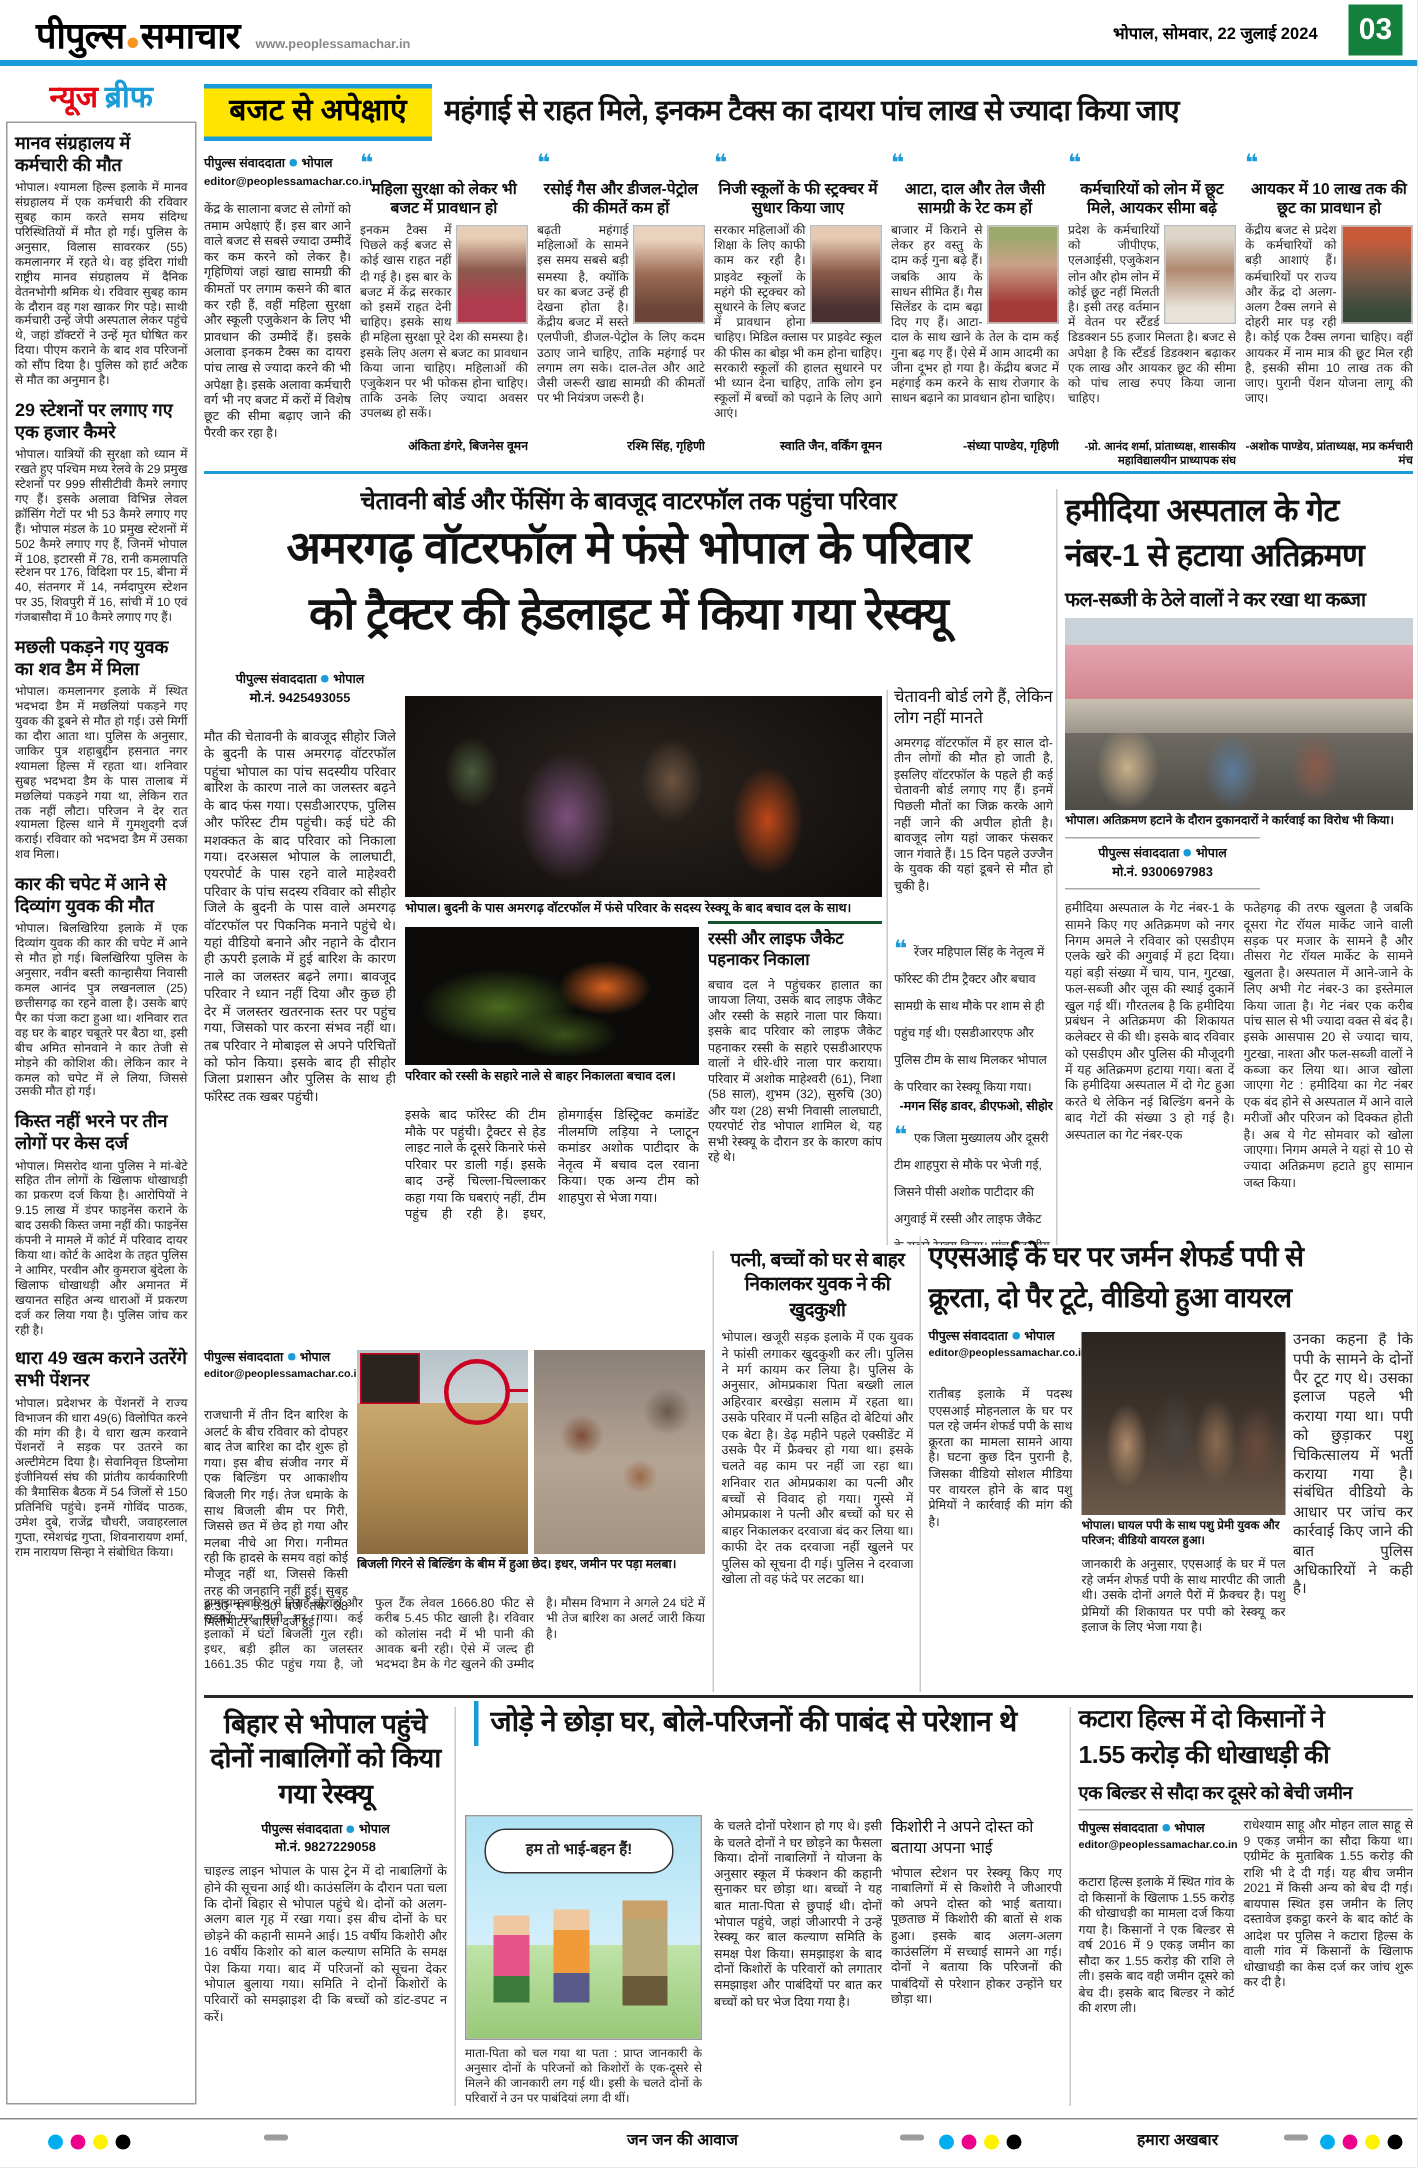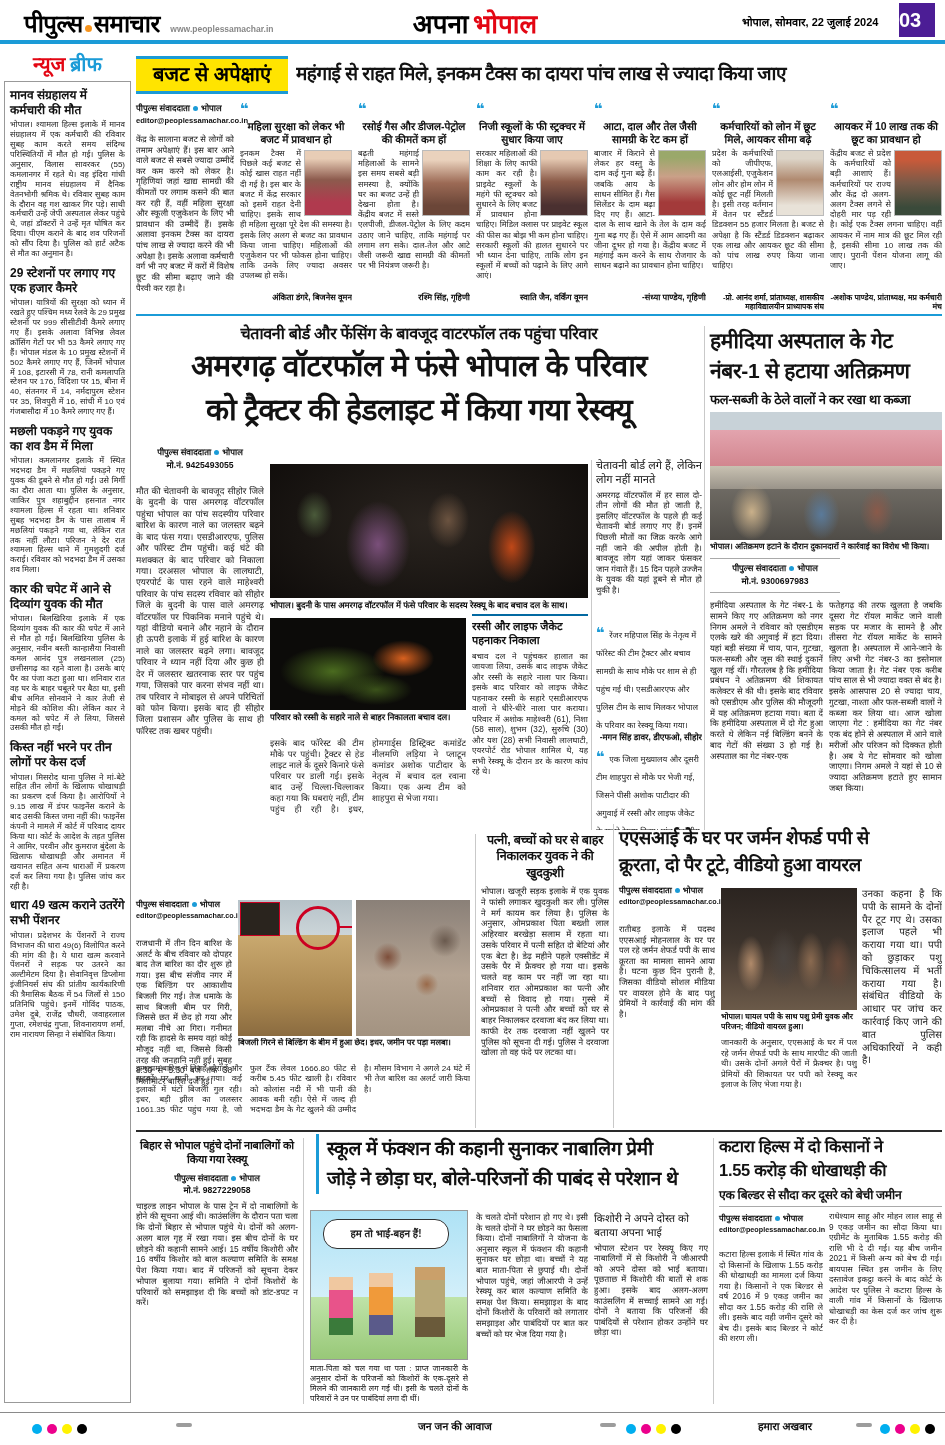--- a/index.html
+++ b/index.html
@@ -18,21 +18,21 @@
 .photo{position:absolute;overflow:hidden;background:#444}
 .hd{font-weight:bold;color:#121212;letter-spacing:-0.3px}
 .ctr{text-align:center}
 
 .logoTxt{font-size:24px;font-weight:bold;color:#000;letter-spacing:-0.5px}
 .logoDot{display:inline-block;width:7px;height:7px;border-radius:50%;background:#f7941d;margin:0 2px}
 .site{font-size:8.5px;color:#888;font-weight:bold;margin-left:6px}
 .edB{font-size:26px;font-weight:bold;color:#000}
 .edR{font-size:26px;font-weight:bold;color:#e30613}
 .dateline{font-size:11px;font-weight:bold;color:#000}
-.pageNo{background:#4c1d95;color:#fff;font-size:20px;font-weight:bold;text-align:left;line-height:34px}
+.pageNo{background:#15803d;color:#fff;font-size:20px;font-weight:bold;text-align:center;line-height:34px}
 
 .nbRed{color:#e30613;font-size:20px;font-weight:bold}
 .nbBlue{color:#1b9bd7;font-size:20px;font-weight:bold}
 .nbBox{border:1px solid #999;padding:6px 5px;overflow:hidden;height:100%}
 .nbT{font-size:12px;font-weight:bold;line-height:1.22;margin:7px 0 3px;color:#111}
 .nbB{font-size:8px;line-height:1.24;text-align:justify;color:#222}
 
 .budLabel{background:#ffe400;border-top:3px solid #1b9bd7;border-bottom:3px solid #1b9bd7;
   font-size:20px;font-weight:bold;text-align:center;line-height:30px;color:#000}
 .vox{position:absolute;width:112px;height:212px;overflow:hidden}
@@ -53,24 +53,20 @@
 </head>
 <body>
 
 <div class="page">
 
   <div class="abs" style="left:0;top:0;width:945px;height:40px">
     <div class="abs" style="left:24px;top:6px;white-space:nowrap">
       <span class="logoTxt">पीपुल्स</span><span class="logoDot"></span><span class="logoTxt">समाचार</span>
       <span class="site">www.peoplessamachar.in</span>
     </div>
-    <div class="abs ctr" style="left:330px;top:5px;width:290px">
-      <span class="edB">अपना</span>
-      <span class="edR">भोपाल</span>
-    </div>
     <div class="abs dateline" style="left:742px;top:14px">भोपाल, सोमवार, 22 जुलाई 2024</div>
     <div class="abs pageNo" style="left:899px;top:3px;width:36px;height:34px">03</div>
   </div>
   <div class="abs" style="left:0;top:40px;width:945px;height:4px;background:#1b9bd7"></div>
 
   <div class="abs" style="left:4px;top:50px;width:127px;height:1354px">
     <div class="ctr" style="margin-bottom:4px">
       <span class="nbRed">न्यूज</span>
       <span class="nbBlue">ब्रीफ</span>
     </div>
@@ -168,21 +164,21 @@
   <div class="abs cap" style="left:270px;top:600px;width:318px;height:13px;white-space:nowrap">भोपाल। बुदनी के पास अमरगढ़ वॉटरफॉल में फंसे परिवार के सदस्य रेस्क्यू के बाद बचाव दल के साथ।</div>
 
   <div class="photo" style="left:270px;top:618px;width:196px;height:92px;background:
     radial-gradient(ellipse 70px 34px at 32% 58%,#4a6b1f 0%,rgba(0,0,0,0) 75%),
     radial-gradient(ellipse 44px 26px at 68% 44%,#d8611f 0%,rgba(0,0,0,0) 70%),
     radial-gradient(ellipse 52px 22px at 54% 78%,#3a511a 0%,rgba(0,0,0,0) 70%),
     #0c0b09"></div>
   <div class="abs cap" style="left:270px;top:712px;width:196px;height:22px">परिवार को रस्सी के सहारे नाले से बाहर निकालता बचाव दल।</div>
   <div class="abs bt" style="left:270px;top:738px;width:196px;height:92px;column-count:2;column-gap:8px">इसके बाद फॉरेस्ट की टीम मौके पर पहुंची। ट्रैक्टर से हेड लाइट नाले के दूसरे किनारे फंसे परिवार पर डाली गई। इसके बाद उन्हें चिल्ला-चिल्लाकर कहा गया कि घबराएं नहीं, टीम पहुंच ही रही है। इधर, होमगार्ड्स डिस्ट्रिक्ट कमांडेंट नीलमणि लड़िया ने प्लाटून कमांडर अशोक पाटीदार के नेतृत्व में बचाव दल रवाना किया। एक अन्य टीम को शाहपुरा से भेजा गया।</div>
 
-  <div class="abs" style="left:472px;top:614px;width:116px;height:216px;overflow:hidden;border-top:2px solid #0369a1;padding-top:4px">
+  <div class="abs" style="left:472px;top:614px;width:116px;height:216px;overflow:hidden;border-top:2px solid #14532d;padding-top:4px">
     <div class="boxT">रस्सी और लाइफ जैकेट पहनाकर निकाला</div>
     <div class="bt" style="font-size:8.2px;height:168px">बचाव दल ने पहुंचकर हालात का जायजा लिया, उसके बाद लाइफ जैकेट और रस्सी के सहारे नाला पार किया। इसके बाद परिवार को लाइफ जैकेट पहनाकर रस्सी के सहारे एसडीआरएफ वालों ने धीरे-धीरे नाला पार कराया। परिवार में अशोक माहेश्वरी (61), निशा (58 साल), शुभम (32), सुरुचि (30) और यश (28) सभी निवासी लालघाटी, एयरपोर्ट रोड भोपाल शामिल थे, यह सभी रेस्क्यू के दौरान डर के कारण कांप रहे थे।</div>
   </div>
 
   <div class="vline" style="left:591px;top:460px;height:370px"></div>
 
   <div class="abs" style="left:596px;top:458px;width:106px;height:372px;overflow:hidden">
     <div class="subT">चेतावनी बोर्ड लगे हैं, लेकिन लोग नहीं मानते</div>
     <div class="bt" style="font-size:8.3px;height:128px;margin-top:3px">अमरगढ़ वॉटरफॉल में हर साल दो-तीन लोगों की मौत हो जाती है, इसलिए वॉटरफॉल के पहले ही कई चेतावनी बोर्ड लगाए गए हैं। इनमें पिछली मौतों का जिक्र करके आगे नहीं जाने की अपील होती है। बावजूद लोग यहां जाकर फंसकर जान गंवाते हैं। 15 दिन पहले उज्जैन के युवक की यहां डूबने से मौत हो चुकी है।</div>
     <div style="margin-top:6px">
@@ -261,32 +257,31 @@
     radial-gradient(ellipse 20px 42px at 66% 60%,#8a6a50 0%,rgba(0,0,0,0) 70%),
     radial-gradient(ellipse 20px 40px at 86% 62%,#6a4a3a 0%,rgba(0,0,0,0) 70%),
     linear-gradient(180deg,#2b2420 0%,#3c332c 45%,#57483c 75%,#6b5a49 100%)"></div>
   <div class="abs cap" style="left:721px;top:1012px;width:136px;height:22px;font-size:7.8px">भोपाल। घायल पपी के साथ पशु प्रेमी युवक और परिजन; वीडियो वायरल हुआ।</div>
   <div class="abs bt" style="left:721px;top:1038px;width:136px;height:90px;font-size:8.2px">जानकारी के अनुसार, एएसआई के घर में पल रहे जर्मन शेफर्ड पपी के साथ मारपीट की जाती थी। उसके दोनों अगले पैरों में फ्रैक्चर है। पशु प्रेमियों की शिकायत पर पपी को रेस्क्यू कर इलाज के लिए भेजा गया है।</div>
   <div class="abs bt" style="left:862px;top:888px;width:80px;height:240px;font-size:10px">उनका कहना है कि पपी के सामने के दोनों पैर टूट गए थे। उसका इलाज पहले भी कराया गया था। पपी को छुड़ाकर पशु चिकित्सालय में भर्ती कराया गया है। संबंधित वीडियो के आधार पर जांच कर कार्रवाई किए जाने की बात पुलिस अधिकारियों ने कही है।</div>
 
   <div class="abs" style="left:136px;top:1130px;width:806px;height:2px;background:#2a2a2a"></div>
 
   <div class="abs" style="left:136px;top:1138px;width:162px;height:268px;overflow:hidden">
-    <div class="hd ctr" style="font-size:11px;line-height:1.3">बिहार से भोपाल पहुंचे दोनों नाबालिगों को किया गया रेस्क्यू</div>
+    <div class="hd ctr" style="font-size:18px;line-height:1.3">बिहार से भोपाल पहुंचे दोनों नाबालिगों को किया गया रेस्क्यू</div>
     <div class="ctr" style="margin-top:5px">
       <div class="byl" style="font-size:8.4px"><span>पीपुल्स संवाददाता</span><span class="bdot"></span><span>भोपाल</span></div>
       <div class="phone" style="margin-top:1px">मो.नं. 9827229058</div>
     </div>
     <div class="bt" style="font-size:8.4px;height:160px;margin-top:5px">चाइल्ड लाइन भोपाल के पास ट्रेन में दो नाबालिगों के होने की सूचना आई थी। काउंसलिंग के दौरान पता चला कि दोनों बिहार से भोपाल पहुंचे थे। दोनों को अलग-अलग बाल गृह में रखा गया। इस बीच दोनों के घर छोड़ने की कहानी सामने आई। 15 वर्षीय किशोरी और 16 वर्षीय किशोर को बाल कल्याण समिति के समक्ष पेश किया गया। बाद में परिजनों को सूचना देकर भोपाल बुलाया गया। समिति ने दोनों किशोरों के परिवारों को समझाइश दी कि बच्चों को डांट-डपट न करें।</div>
   </div>
 
   <div class="vline" style="left:303px;top:1138px;height:266px"></div>
 
   <div class="abs hd" style="left:316px;top:1134px;width:392px;font-size:19px;line-height:30px;border-left:3px solid #1b9bd7;padding-left:8px">
-    <div style="white-space:nowrap">स्कूल में फंक्शन की कहानी सुनाकर नाबालिग प्रेमी</div>
     <div style="white-space:nowrap">जोड़े ने छोड़ा घर, बोले-परिजनों की पाबंद से परेशान थे</div>
   </div>
   <div class="photo" style="left:310px;top:1210px;width:158px;height:150px;border:1px solid #999;background:linear-gradient(180deg,#aee2f5 0%,#d3effa 58%,#bfe3a8 58%,#98c878 100%)">
     <div class="abs" style="left:12px;top:8px;width:126px;height:30px;background:#fff;border:1.5px solid #333;border-radius:14px;text-align:center;font-size:10px;font-weight:bold;line-height:28px;color:#222">
       <span>हम तो भाई-बहन हैं!</span>
     </div>
     <div class="abs" style="left:18px;top:66px;width:24px;height:58px;background:linear-gradient(180deg,#f0c8a0 22%,#e8538a 22%,#e8538a 70%,#3a7a3a 70%)"></div>
     <div class="abs" style="left:58px;top:62px;width:24px;height:62px;background:linear-gradient(180deg,#f0c8a0 22%,#f09a3a 22%,#f09a3a 68%,#5a5a8a 68%)"></div>
     <div class="abs" style="left:104px;top:56px;width:30px;height:70px;background:linear-gradient(180deg,#caa06a 18%,#b8a878 18%,#b8a878 72%,#6a5a3a 72%)"></div>
   </div>

